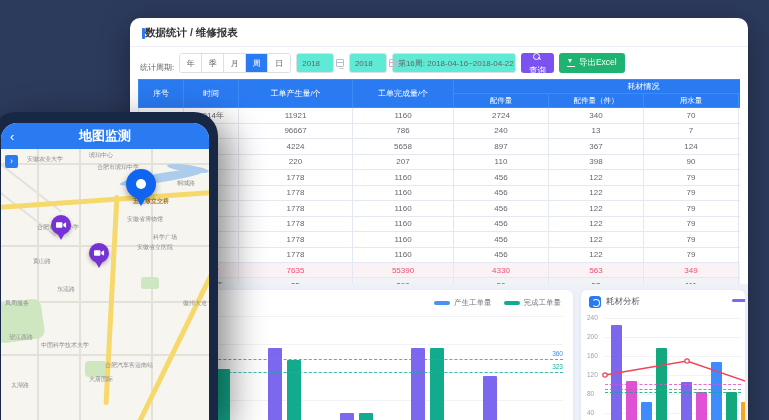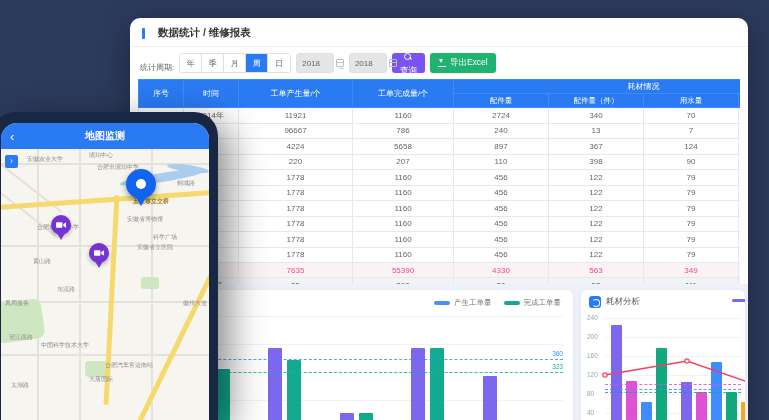--- a/index.html
+++ b/index.html
@@ -3,34 +3,34 @@
 <meta charset="utf-8">
 <style>
   * { margin:0; padding:0; box-sizing:border-box; }
   html,body { width:769px; height:420px; overflow:hidden; }
   body { font-family:"Liberation Sans","DejaVu Sans",sans-serif; }
   .stage { position:relative; width:769px; height:420px; background:#2c3a5c; overflow:hidden; }
 
   
   .dashboard { position:absolute; left:130px; top:18px; width:618px; height:460px;
     background:#fff; border-radius:10px; box-shadow:0 8px 30px rgba(0,0,0,.35); overflow:hidden; }
-  .crumb-row { display:flex; align-items:center; gap:13px; padding:8px 12px 6px; }
+  .crumb-row { display:flex; align-items:center; gap:0; padding:8px 12px 6px; }
   .crumb-accent { width:3px; height:11px; background:#2a7af2; border-radius:1px; }
   .crumb-text { font-size:10.5px; font-weight:bold; color:#333; }
   .hdivider { height:1px; background:#edf0f5; }
 
   .filter-row { display:flex; align-items:flex-end; gap:5px; padding:6px 10px; height:32px; white-space:nowrap; }
   .filter-label { font-size:8px; color:#666; }
   .segmented { display:flex; border:1px solid #dcdfe6; border-radius:3px; overflow:hidden; height:20px; }
   .seg { width:22px; display:flex; align-items:center; justify-content:center; font-size:8px;
     color:#666; background:#fff; border-right:1px solid #dcdfe6; cursor:pointer; }
   .seg:last-child { border-right:none; }
   .seg.active { background:#2a7af2; color:#fff; }
   .pick { display:flex; align-items:center; justify-content:space-between; gap:16px; height:20px;
-    border:1px solid #dcdfe6; border-radius:3px; padding:0 5px; font-size:8px; color:#666; background:#e5e5e5; }
+    border:1px solid #dcdfe6; border-radius:3px; padding:0 5px; font-size:8px; color:#666; background:#5eead4; }
   .year { width:38px; }
   .wk1 { width:120px; } .wk2 { width:124px; }
   .cal-icon { width:8px; height:8px; border:1px solid #b8bec9; border-radius:1px; position:relative; flex:none; }
   .cal-icon::before { content:""; position:absolute; left:0; right:0; top:1.5px; height:1px; background:#b8bec9; }
   .range-sep { font-size:8px; color:#999; }
   .btn { display:flex; align-items:center; gap:4px; height:20px; padding:0 8px; border:none;
     border-radius:3px; color:#fff; font-size:8.5px; cursor:pointer; }
   .btn-query { background:#7a52f0;flex-direction:column; }
   .btn-export { background:#1fb371; }
   .mag-icon { position:relative; width:8px; height:8px; flex:none; }
@@ -79,21 +79,21 @@
   .cardB-legend { position:absolute; right:-3px; top:9px; width:16px; height:3px; background:#7b68ee; border-radius:2px; }
   .lineB { position:absolute; left:0; top:0; overflow:visible; }
 
   
   .phone { position:absolute; left:-8px; top:112px; width:226px; height:308px; background:#182743;
     border-radius:24px 24px 0 0; padding:11px 9px 0; box-shadow:12px 10px 36px rgba(0,0,0,.45); z-index:5; }
   .screen { width:208px; height:297px; border-radius:16px 16px 0 0; overflow:hidden; background:#f5f3ee;
     display:flex; flex-direction:column; }
   .appbar { height:26px; background:#2a7af2; display:flex; align-items:center; position:relative; flex:none; }
   .back-chevron { position:absolute; left:9px; color:#fff; font-size:13px; line-height:1; cursor:pointer; }
-  .appbar-title { width:100%; text-align:center; color:#fff; font-size:10px; font-weight:bold; }
+  .appbar-title { width:100%; text-align:center; color:#fff; font-size:13px; font-weight:bold; }
   .ptabs { height:22px; background:#fff; display:flex; justify-content:space-around; align-items:center;
     border-bottom:1px solid #eee; flex:none; }
   .ptab { position:relative; font-size:8.5px; color:#555; height:100%; display:flex; align-items:center; cursor:pointer; }
   .ptab.active { color:#2a7af2; }
   .ptab.active::after { content:""; position:absolute; left:50%; transform:translateX(-50%);
     bottom:0; width:22px; height:2px; background:#2a7af2; }
   .map { position:relative; flex:1; background:#f7f5f0; overflow:hidden; }
   .road-y { position:absolute; background:#f6d96d; border-radius:2px; }
   .road-g { position:absolute; background:#e4e1da; }
   .river { position:absolute; background:#abccea; border-radius:50%; }
@@ -139,20 +139,23 @@
           <div class="seg">日</div>
         </div>
       <div class="pick year">
         <span>2018</span>
         <span class="cal-icon"></span>
       </div>
       <span class="range-sep">~</span>
       <div class="pick year">
         <span>2018</span>
         <span class="cal-icon"></span>
+      </div>
+      <div class="pick wk2">
+        <span>第16周: 2018-04-16~2018-04-22</span>
       </div>
       <button class="btn btn-query">
         <span class="mag-icon"></span>
         <span>查询</span>
       </button>
       <button class="btn btn-export">
         <span class="dl-icon"></span>
         <span>导出Excel</span>
       </button>
     </div>

